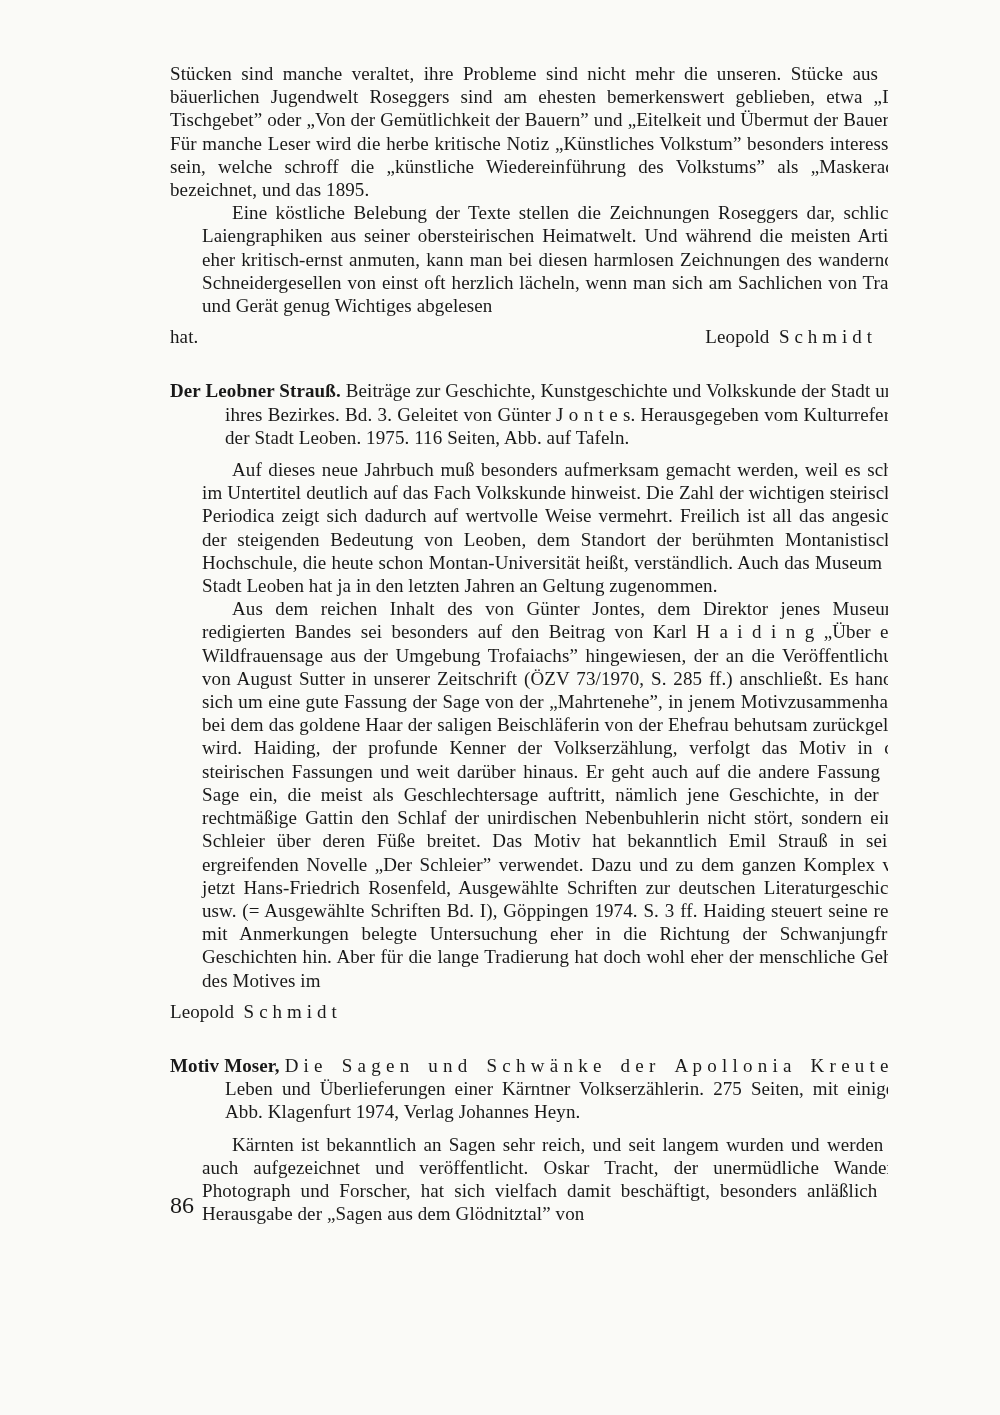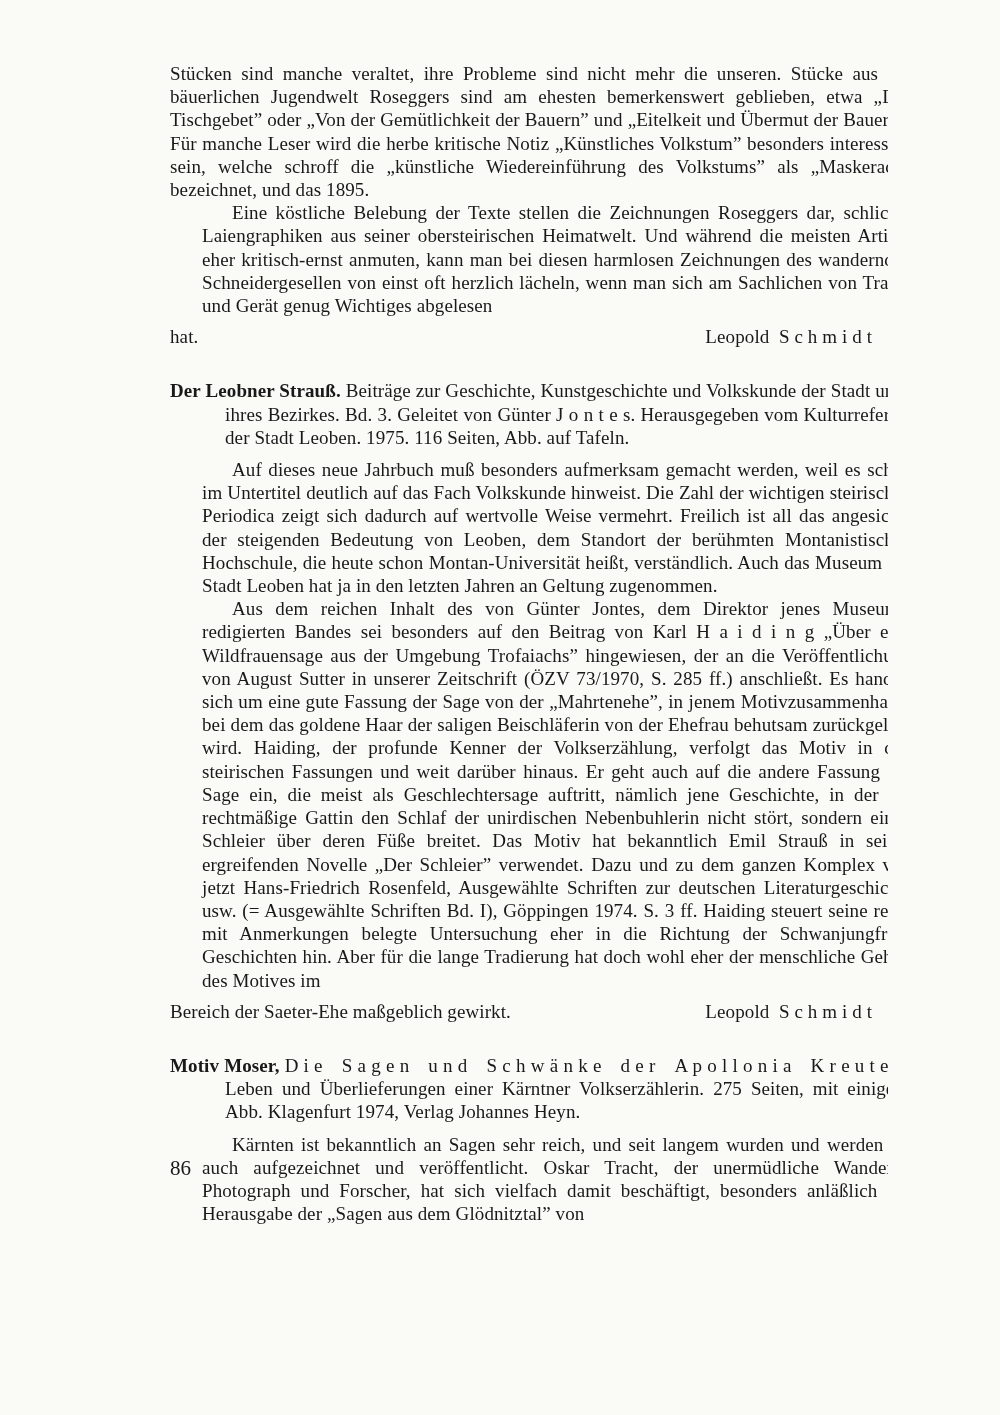--- a/index.html
+++ b/index.html
@@ -42,22 +42,22 @@
   }
   p.entry {
     margin: 31px 8px 9px 0;
     padding-left: 55px;
     text-indent: -55px;
   }
   p.entry .lead { font-weight: 700; }
   .page-number {
     position: absolute;
     left: 170px;
-    top: 1156px;
-    font-size: 21px;
+    top: 1193px;
+    font-size: 24px;
     line-height: 24px;
   }
 </style>
 </head>
 <body>
 
 <div class="page">
   <div class="text-block">
 
     <p class="para">Stücken sind manche veraltet, ihre Probleme sind nicht mehr die unseren. Stücke aus der bäuerlichen Jugendwelt Roseggers sind am ehesten bemerkenswert geblieben, etwa „Das Tischgebet” oder „Von der Gemütlichkeit der Bauern” und „Eitelkeit und Übermut der Bauern”. Für manche Leser wird die herbe kritische Notiz „Künstliches Volkstum” besonders interessant sein, welche schroff die „künstliche Wiedereinführung des Volkstums” als „Maskerade” bezeichnet, und das 1895.</p>
@@ -69,21 +69,20 @@
     </div>
 
     <p class="entry">
       <span class="lead">Der Leobner Strauß.</span><span> Beiträge zur Geschichte, Kunstgeschichte und Volkskunde der Stadt und ihres Bezirkes. Bd. 3. Geleitet von Günter J o n t e s. Herausgegeben vom Kulturreferat der Stadt Leoben. 1975. 116 Seiten, Abb. auf Tafeln.</span>
     </p>
 
     <p class="para indent">Auf dieses neue Jahrbuch muß besonders aufmerksam gemacht werden, weil es schon im Untertitel deutlich auf das Fach Volkskunde hinweist. Die Zahl der wichtigen steirischen Periodica zeigt sich dadurch auf wertvolle Weise vermehrt. Freilich ist all das angesichts der steigenden Bedeutung von Leoben, dem Standort der berühmten Montanistischen Hochschule, die heute schon Montan-Universität heißt, verständlich. Auch das Museum der Stadt Leoben hat ja in den letzten Jahren an Geltung zugenommen.</p>
 
     <p class="para indent">Aus dem reichen Inhalt des von Günter Jontes, dem Direktor jenes Museums, redigierten Bandes sei besonders auf den Beitrag von Karl H a i d i n g „Über eine Wildfrauensage aus der Umgebung Trofaiachs” hingewiesen, der an die Veröffentlichung von August Sutter in unserer Zeitschrift (ÖZV 73/1970, S. 285 ff.) anschließt. Es handelt sich um eine gute Fassung der Sage von der „Mahrtenehe”, in jenem Motivzusammenhang, bei dem das goldene Haar der saligen Beischläferin von der Ehefrau behutsam zurückgelegt wird. Haiding, der profunde Kenner der Volkserzählung, verfolgt das Motiv in den steirischen Fassungen und weit darüber hinaus. Er geht auch auf die andere Fassung der Sage ein, die meist als Geschlechtersage auftritt, nämlich jene Geschichte, in der die rechtmäßige Gattin den Schlaf der unirdischen Nebenbuhlerin nicht stört, sondern einen Schleier über deren Füße breitet. Das Motiv hat bekanntlich Emil Strauß in seiner ergreifenden Novelle „Der Schleier” verwendet. Dazu und zu dem ganzen Komplex vgl. jetzt Hans-Friedrich Rosenfeld, Ausgewählte Schriften zur deutschen Literaturgeschichte usw. (= Ausgewählte Schriften Bd. I), Göppingen 1974. S. 3 ff. Haiding steuert seine reich mit Anmerkungen belegte Untersuchung eher in die Richtung der Schwanjungfrau-Geschichten hin. Aber für die lange Tradierung hat doch wohl eher der menschliche Gehalt des Motives im</p>
     <div class="sig-line">
-      <span>Bereich der Saeter-Ehe maßgeblich gewirkt.</span>
       <span class="signature">Leopold S c h m i d t</span>
     </div>
 
     <p class="entry">
       <span class="lead">Motiv Moser,</span><span> D i e S a g e n u n d S c h w ä n k e d e r A p o l l o n i a K r e u t e r.</span><span> Leben und Überlieferungen einer Kärntner Volkserzählerin. 275 Seiten, mit einigen Abb. Klagenfurt 1974, Verlag Johannes Heyn.</span>
     </p>
 
     <p class="para indent">Kärnten ist bekanntlich an Sagen sehr reich, und seit langem wurden und werden sie auch aufgezeichnet und veröffentlicht. Oskar Tracht, der unermüdliche Wanderer, Photograph und Forscher, hat sich vielfach damit beschäftigt, besonders anläßlich der Herausgabe der „Sagen aus dem Glödnitztal” von</p>
 
   </div>

